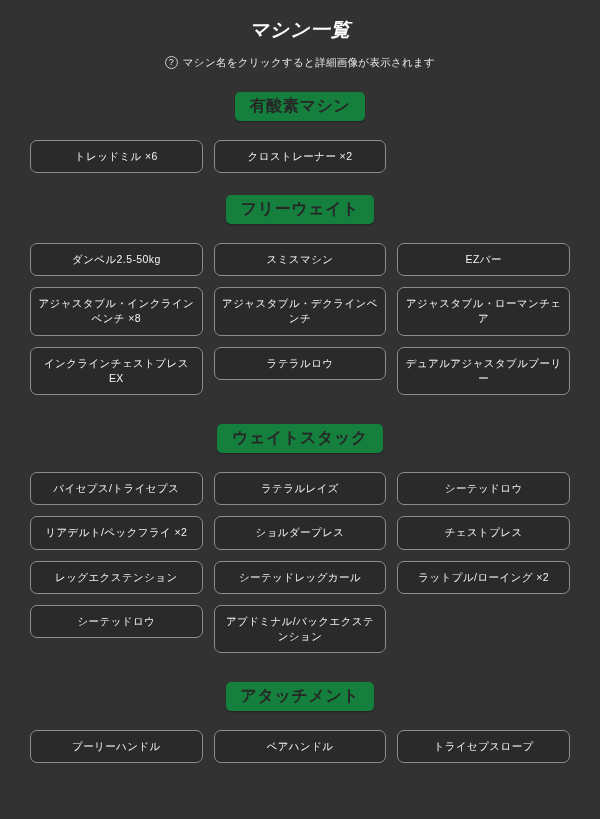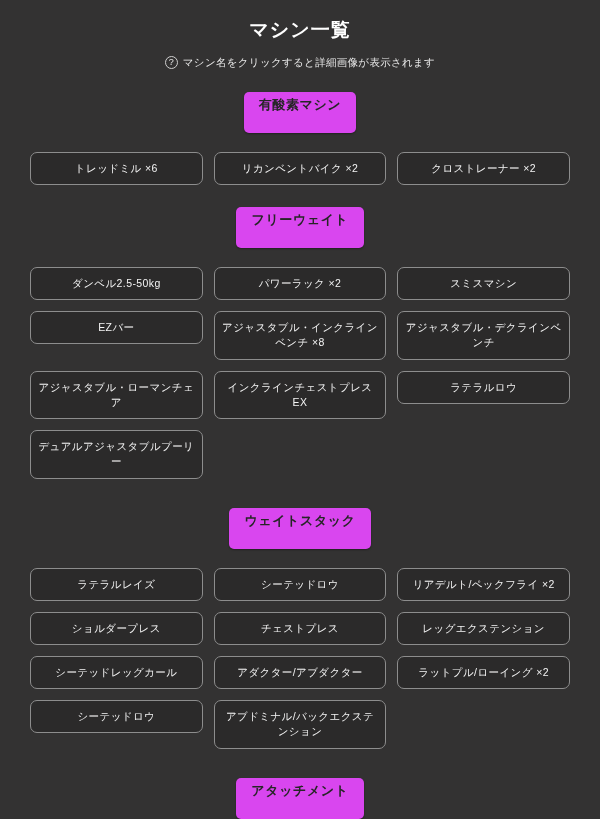--- a/index.html
+++ b/index.html
@@ -25,20 +25,21 @@
   
   .page-title {
     text-align: center;
     font-size: 19px;
     font-weight: bold;
     letter-spacing: 1px;
     color: #ffffff;
     margin: 0;
     padding-top: 19px;
     line-height: 1.2;
+    font-style: italic;
   }
   .subtitle-row {
     display: flex;
     align-items: center;
     justify-content: center;
     gap: 5px;
     margin-top: 14px;
   }
   .help-icon {
     width: 13px;
@@ -62,26 +63,26 @@
   }
   
   .section {
     margin-top: 22px;
   }
   .section-header-wrap {
     display: flex;
     justify-content: center;
   }
   .section-header {
-    background: #d946ef;
+    background: #15803d;
     color: #262626;
-    font-size: 13px;
+    font-size: 16px;
     font-weight: bold;
     letter-spacing: 0.6px;
-    padding: 6px 15px 22px;
+    padding: 6px 15px 7px;
     border-radius: 5px;
     display: inline-block;
     line-height: 1;
     box-shadow: 0 1px 2px rgba(0,0,0,0.35);
   }
   .grid {
     display: grid;
     grid-template-columns: repeat(3, 1fr);
     column-gap: 11px;
     row-gap: 11px;
@@ -120,54 +121,52 @@
     <span class="subtitle-text">マシン名をクリックすると詳細画像が表示されます</span>
   </div>
 
   <div id="sections-root">
       <div class="section">
         <div class="section-header-wrap">
           <div class="section-header">有酸素マシン</div>
         </div>
         <div class="grid">
           <div class="chip">トレッドミル ×6</div>
-          <div class="chip">リカンベントバイク ×2</div>
           <div class="chip">クロストレーナー ×2</div>
         </div>
       </div>
       <div class="section">
         <div class="section-header-wrap">
           <div class="section-header">フリーウェイト</div>
         </div>
         <div class="grid">
           <div class="chip">ダンベル2.5-50kg</div>
-          <div class="chip">パワーラック ×2</div>
           <div class="chip">スミスマシン</div>
           <div class="chip">EZバー</div>
           <div class="chip">アジャスタブル・インクラインベンチ ×8</div>
           <div class="chip">アジャスタブル・デクラインベンチ</div>
           <div class="chip">アジャスタブル・ローマンチェア</div>
           <div class="chip">インクラインチェストプレスEX</div>
           <div class="chip">ラテラルロウ</div>
           <div class="chip">デュアルアジャスタブルプーリー</div>
         </div>
       </div>
       <div class="section section-gap-lg">
         <div class="section-header-wrap">
           <div class="section-header">ウェイトスタック</div>
         </div>
         <div class="grid">
+          <div class="chip">バイセプス/トライセプス</div>
           <div class="chip">ラテラルレイズ</div>
           <div class="chip">シーテッドロウ</div>
           <div class="chip">リアデルト/ペックフライ ×2</div>
           <div class="chip">ショルダープレス</div>
           <div class="chip">チェストプレス</div>
           <div class="chip">レッグエクステンション</div>
           <div class="chip">シーテッドレッグカール</div>
-          <div class="chip">アダクター/アブダクター</div>
           <div class="chip">ラットプル/ローイング ×2</div>
           <div class="chip">シーテッドロウ</div>
           <div class="chip">アブドミナル/バックエクステンション</div>
         </div>
       </div>
       <div class="section section-gap-lg">
         <div class="section-header-wrap">
           <div class="section-header">アタッチメント</div>
         </div>
         <div class="grid">

